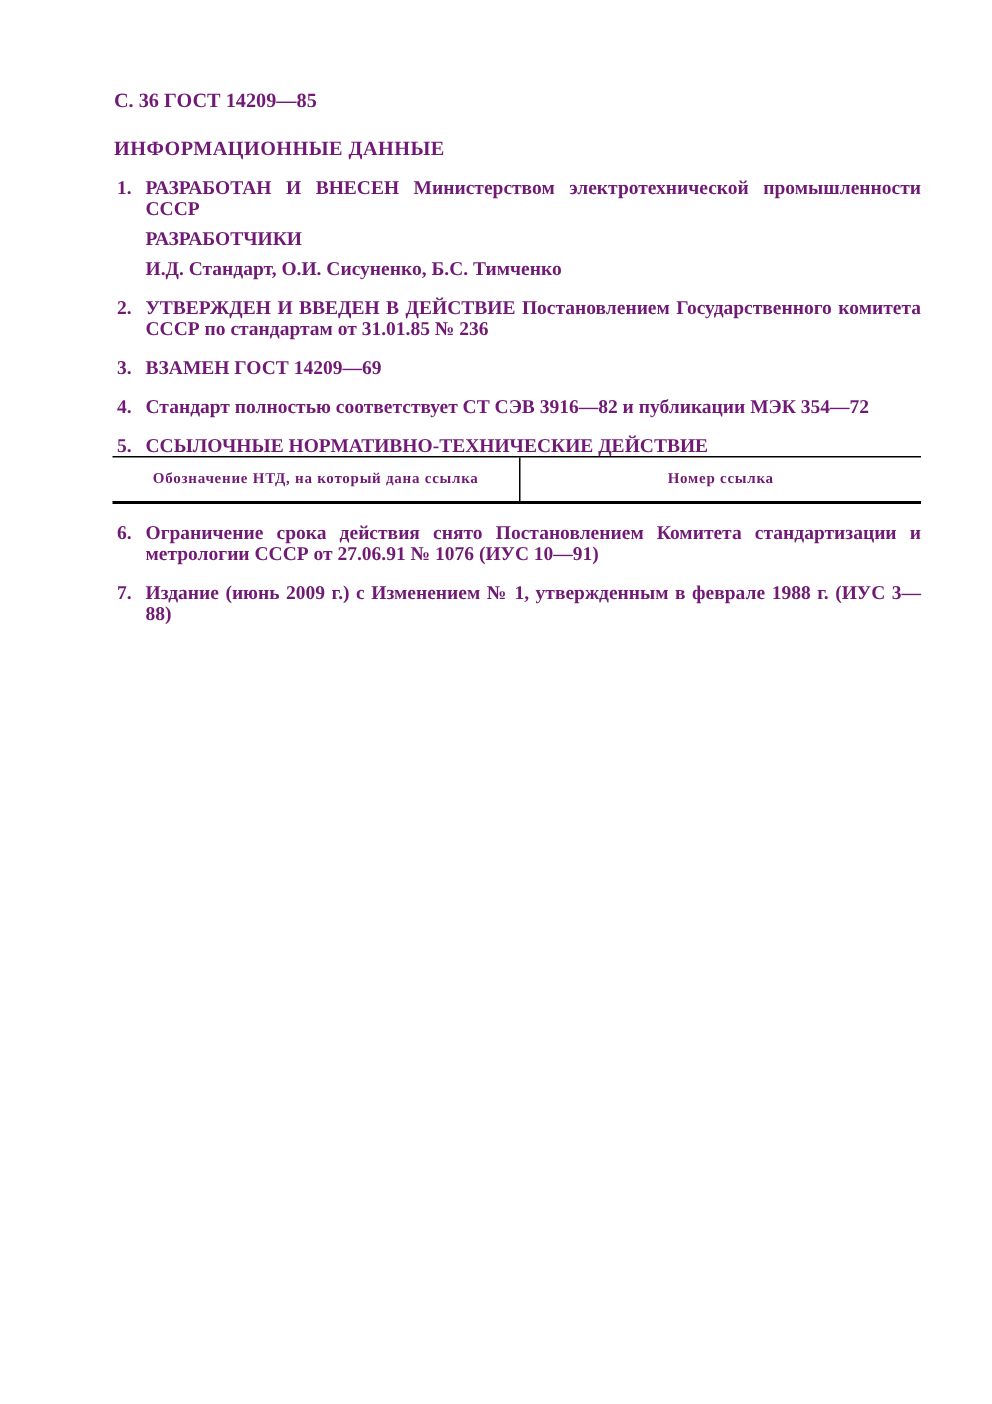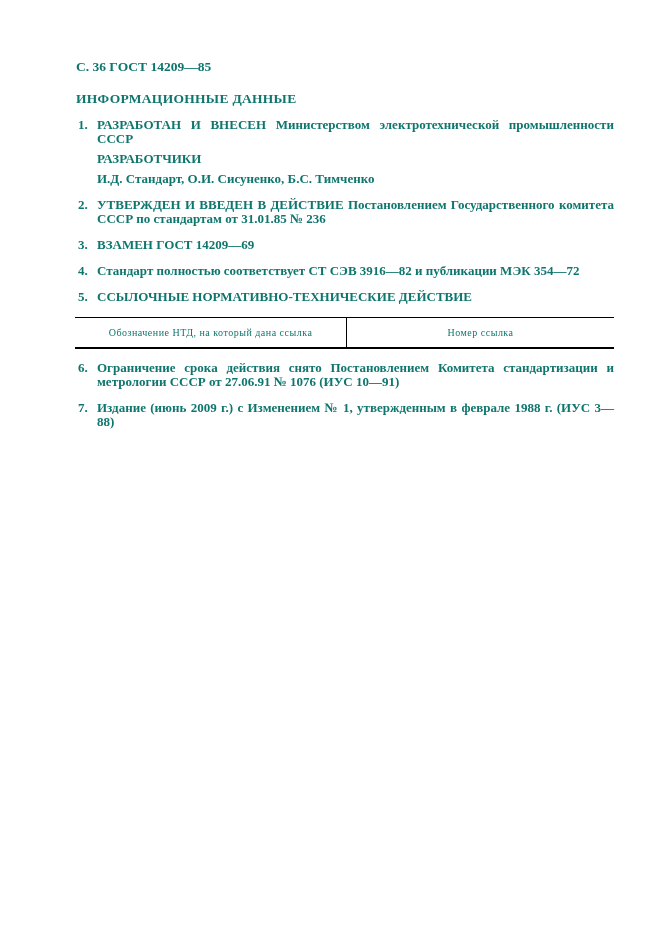--- a/index.html
+++ b/index.html
@@ -5,21 +5,21 @@
   html, body {
     margin: 0;
     padding: 0;
     background: #ffffff;
   }
   .page {
     position: relative;
     width: 661px;
     height: 936px;
     background: #ffffff;
-    color: #0f766e;
+    color: #701a75;
     font-family: "Liberation Serif", "DejaVu Serif", serif;
     overflow: hidden;
   }
   .content {
     position: absolute;
     left: 76px;
     top: 60px;
     width: 538px;
   }
   .doc-header {
@@ -47,25 +47,24 @@
   .item .num {
     position: absolute;
     left: 2px;
     top: 0;
   }
   .item .sub {
     margin-top: 6px;
     text-align: left;
   }
   .ref-table {
-    margin-top: 13px;
     width: 539px;
     margin-left: -1px;
     border-top: 1.3px solid #000000;
-    font-weight: normal;
+    font-weight: bold;
   }
   .t-head {
     display: flex;
     height: 29px;
     border-bottom: 2.5px solid #000000;
   }
   .t-row {
     display: flex;
     height: 20px;
   }

